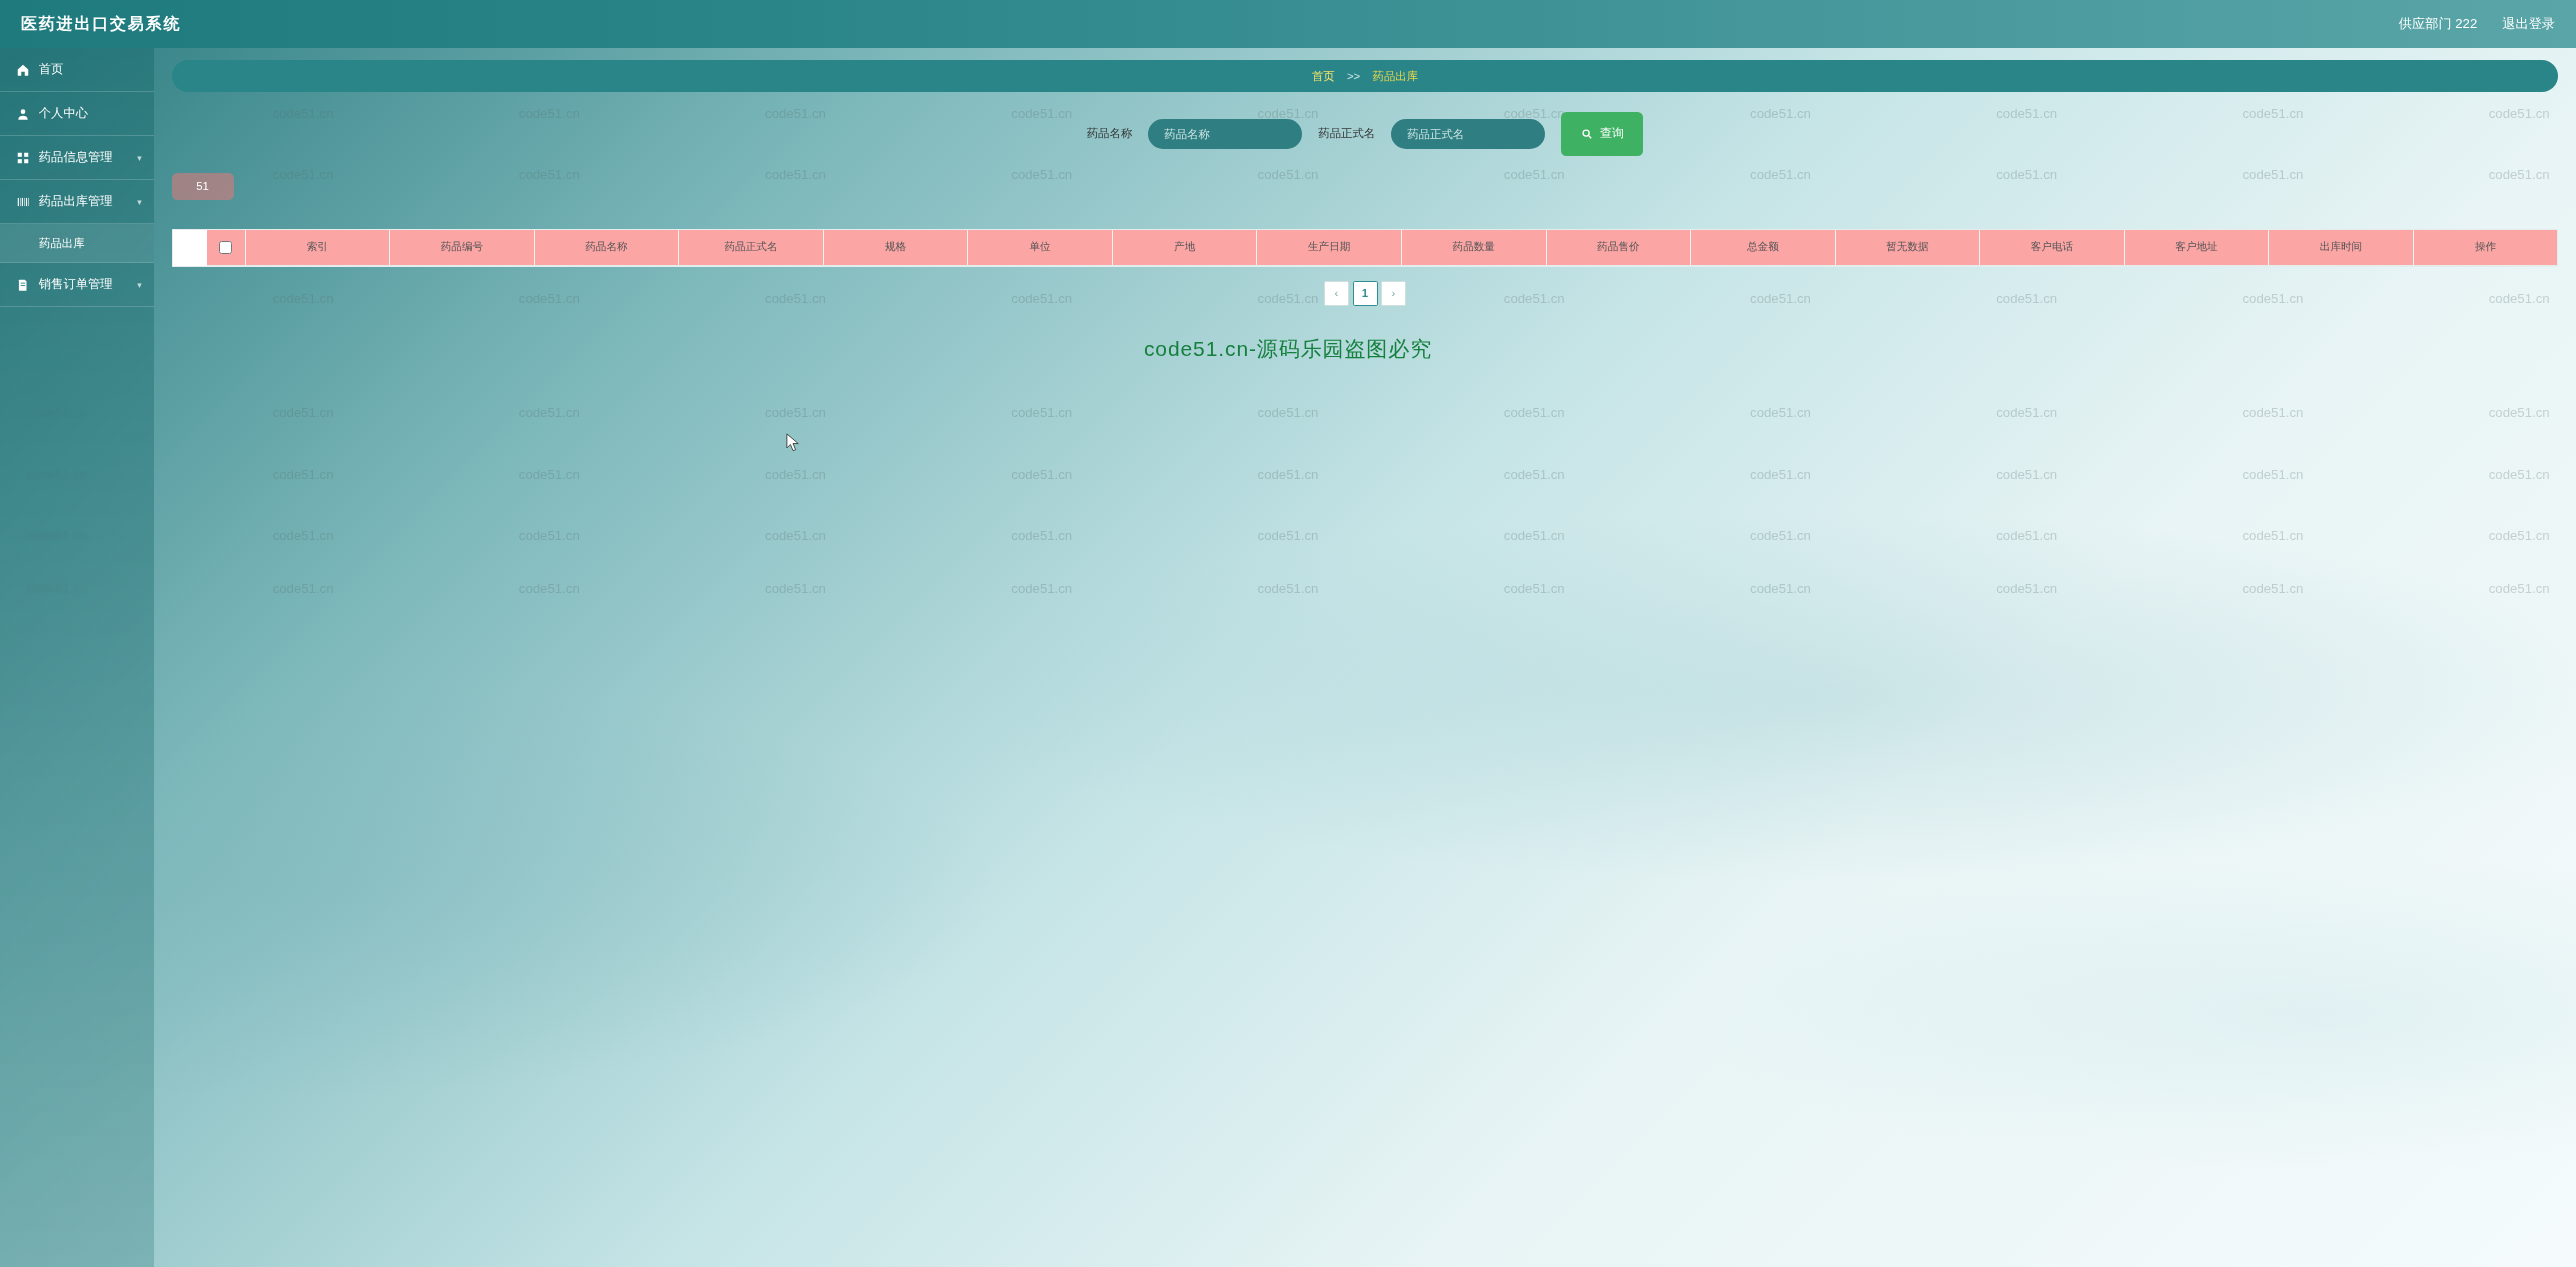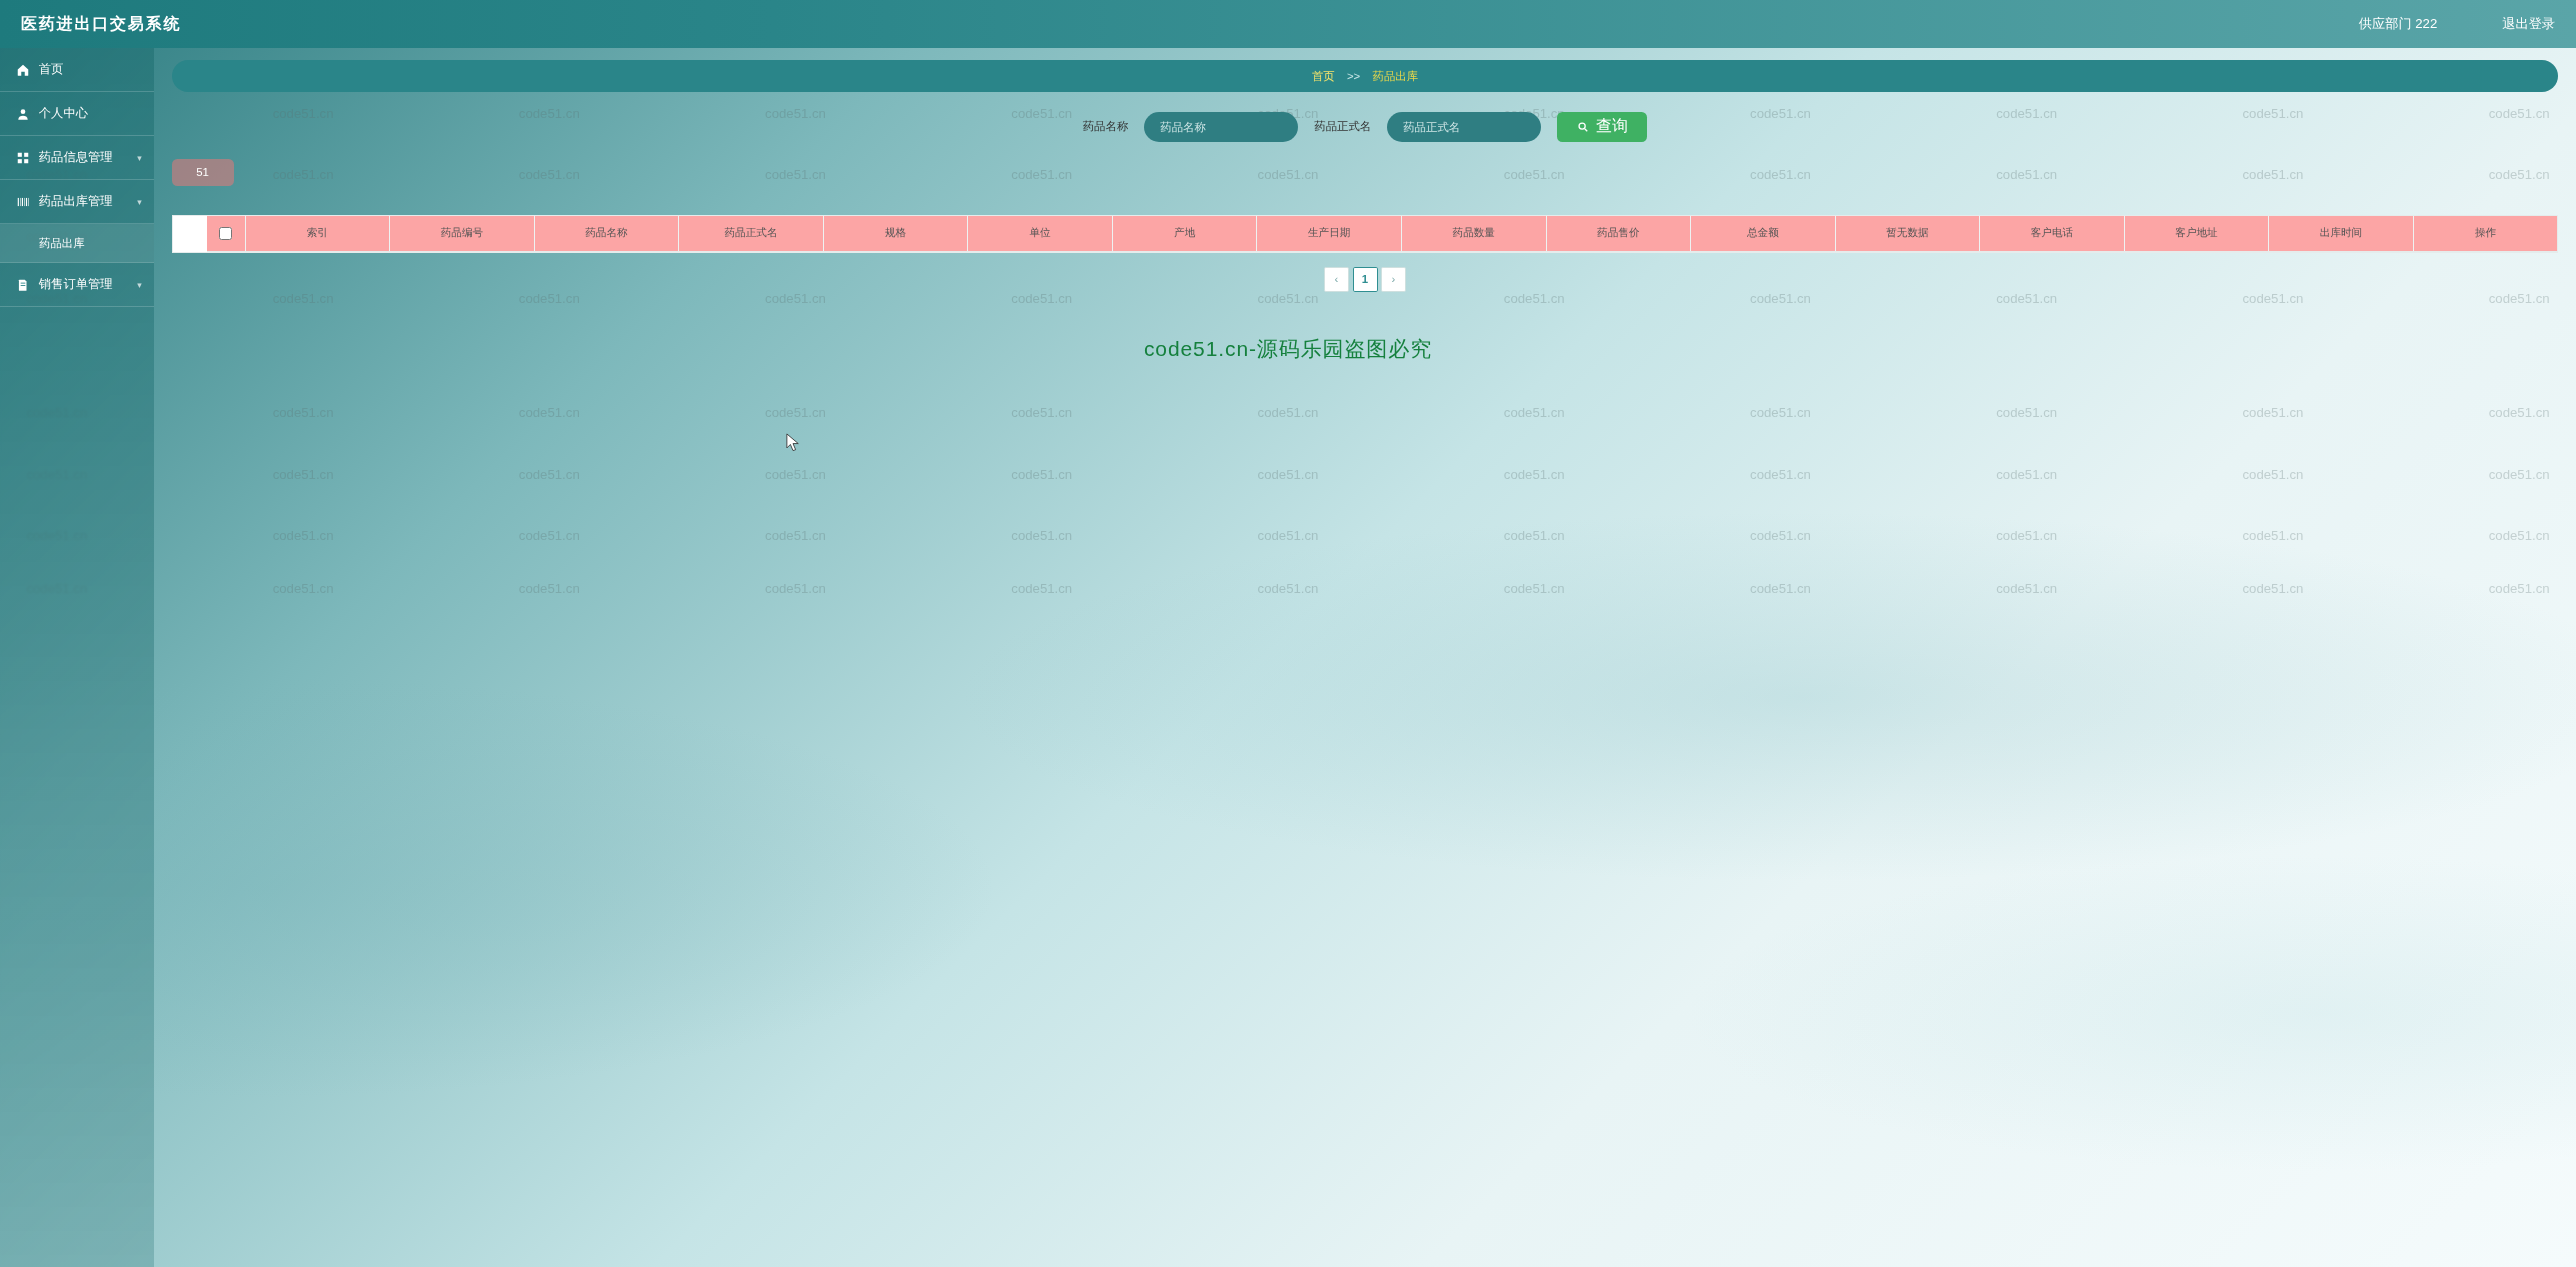--- a/index.html
+++ b/index.html
@@ -31,21 +31,21 @@
   }
   
   .topbar {
     position:relative; z-index:10; height:48px;
     background: linear-gradient(90deg, #1e7a7d 0%, #2a8589 30%, #5aa5a8 100%);
     display:flex; align-items:center; justify-content:space-between;
     padding:12px 21px; color:#fff;
   }
   .topbar .title { font-size:16px; font-weight:600; letter-spacing:1.8px; }
   .topbar .right { display:flex; align-items:center; gap:25px; font-size:13.2px; }
-  .topbar .right span { cursor:pointer;margin-left:40px; }
+  .topbar .right span { cursor:pointer; }
   
   .layout { position:relative; z-index:5; display:flex; height:calc(100% - 48px); }
   .sidebar {
     width:154px; flex:0 0 154px;
     background: linear-gradient(180deg, rgba(30,110,113,0.55) 0%, rgba(60,130,132,0.35) 100%);
     backdrop-filter: blur(0.9px);
   }
   .menu-item {
     display:flex; align-items:center; gap:8.8px;
     height:44px; padding:0 16px; color:#fff; font-size:12.3px;
@@ -76,22 +76,22 @@
   .breadcrumb .bc-cur { color:#e9d84a; }
   
   .search-row { display:flex; align-items:center; justify-content:center; gap:16px; margin-bottom:17.6px;}
   .search-label { color:#333; font-size:11.4px; }
   .pill-input {
     height:30px; width:154px; border:none; border-radius:880px;
     background:#2f7e82; color:#fff; padding:0 16px; font-size:11.4px; outline:none;
   }
   .pill-input::placeholder { color:#cfe6e6; }
   .btn-search {
-    height:30px; padding:0 19.4px; border:none; border-radius:5.3px;
-    background:#3fb163; color:#fff; font-size:16px; cursor:pointer;
+    height:44px; padding:0 19.4px; border:none; border-radius:5.3px;
+    background:#3fb163; color:#fff; font-size:12px; cursor:pointer;
     display:inline-flex; align-items:center; gap:5.3px;
   }
   .badge-row { margin-bottom:29px; }
   .badge-red {
     display:inline-flex; align-items:center; justify-content:center;
     min-width:62px; height:26.4px; padding:0 14px; border-radius:5.3px;
     background:rgba(230,120,120,0.55); color:#fff; font-size:11.4px;
   }
   
   .table-wrap { background:#fff; border:0.9px solid #e5ecec; }

